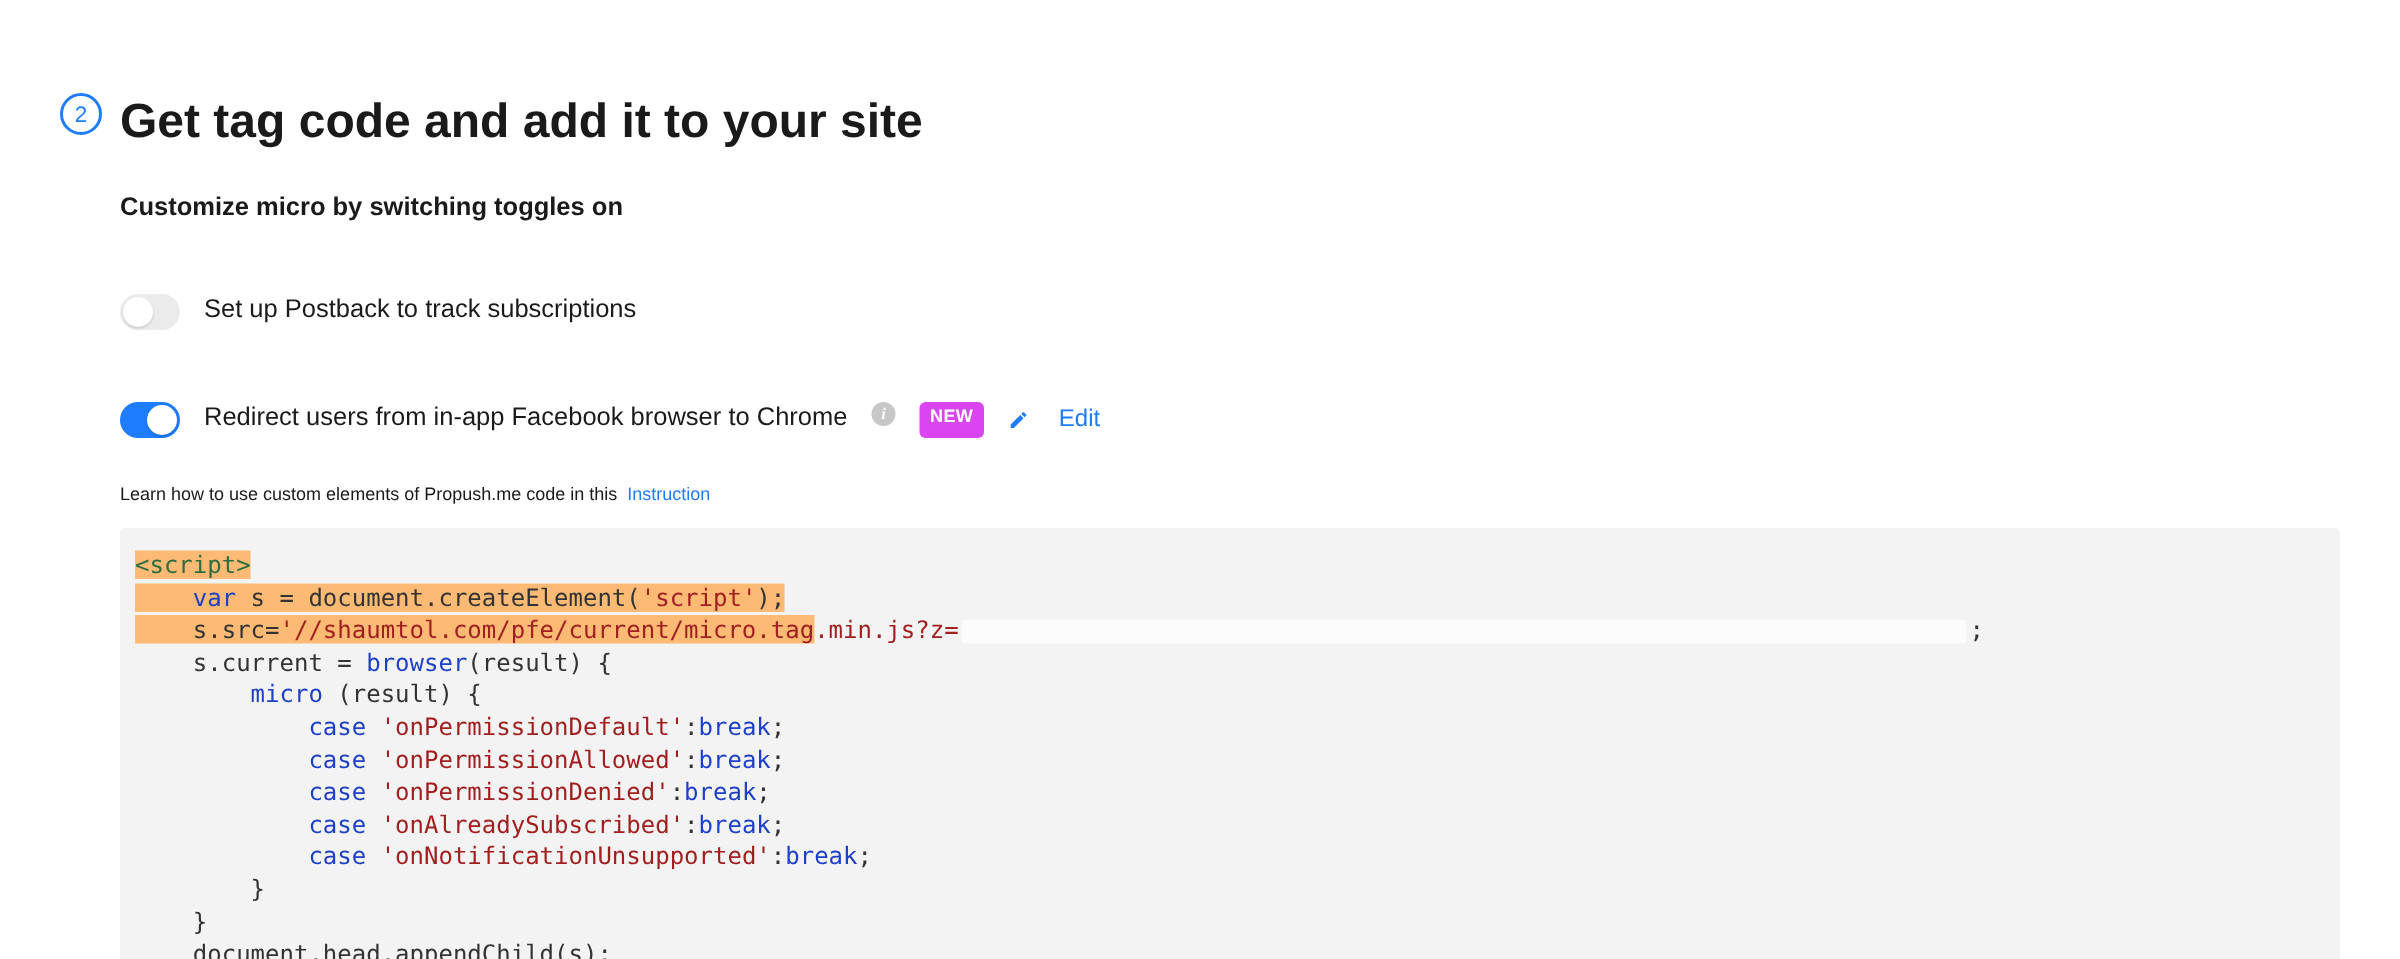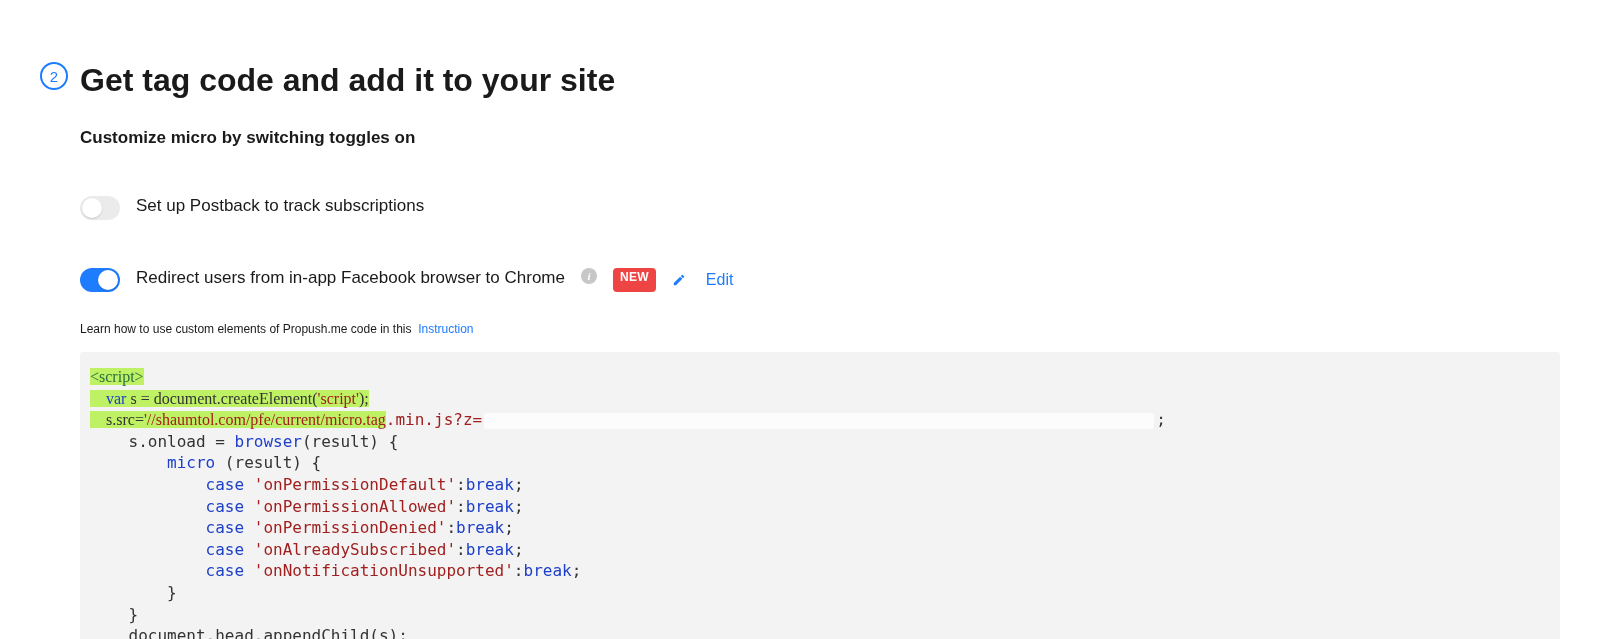--- a/index.html
+++ b/index.html
@@ -91,21 +91,21 @@
     color: #fff;
     font-size: 11px;
     font-weight: 700;
     display: flex;
     align-items: center;
     justify-content: center;
     font-family: Georgia, serif;
     font-style: italic;
   }
   .new-badge {
-    background: #ef4444;
+    background: #d946ef;
     color: #fff;
     font-size: 12px;
     font-weight: 700;
     padding: 2px 7px;
     border-radius: 4px;
     letter-spacing: 0.3px;
   }
   .edit-link {
     color: #1e7cff;
     font-size: 16px;
@@ -134,21 +134,21 @@
     color: #333;
     overflow: hidden;
   }
   .code-block pre {
     margin: 0;
     white-space: pre;
   }
   .c-tag { color: #2c6e3f; }
   .c-kw  { color: #1e40c9; }
   .c-str { color: #a11f1f; }
-  .hl    { background: #bef264; font-family: Liberation Serif, serif; }
+  .hl    { background: #fdba74; }
   .redact {
     display: inline-block;
     width: 670px;
     height: 16px;
     background: #fcfcfc;
     vertical-align: middle;
     border-radius: 2px;
     margin: 0 2px;
   }
 </style>
@@ -195,21 +195,21 @@
 
     <div class="learn-row">
       <span>Learn how to use custom elements of Propush.me code in this</span>&nbsp;
       <span class="learn-link">Instruction</span>
     </div>
 
     <div class="code-block">
 <pre><span class="hl"><span class="c-tag">&lt;script&gt;</span>
     <span class="c-kw">var</span><span> s = document.createElement(</span><span class="c-str">'script'</span><span>);</span>
 <span>    s.src=</span><span class="c-str">'//shaumtol.com/pfe/current/micro.tag</span></span><span class="c-str">.min.js?z=</span><span class="redact"></span><span>;</span>
-<span>    s.onload = </span><span class="c-kw">browser</span><span>(result) {</span>
+<span>    s.current = </span><span class="c-kw">browser</span><span>(result) {</span>
 <span>        </span><span class="c-kw">micro</span><span> (result) {</span>
 <span>            </span><span class="c-kw">case</span> <span class="c-str">'onPermissionDefault'</span>:<span class="c-kw">break</span>;
 <span>            </span><span class="c-kw">case</span> <span class="c-str">'onPermissionAllowed'</span>:<span class="c-kw">break</span>;
 <span>            </span><span class="c-kw">case</span> <span class="c-str">'onPermissionDenied'</span>:<span class="c-kw">break</span>;
 <span>            </span><span class="c-kw">case</span> <span class="c-str">'onAlreadySubscribed'</span>:<span class="c-kw">break</span>;
 <span>            </span><span class="c-kw">case</span> <span class="c-str">'onNotificationUnsupported'</span>:<span class="c-kw">break</span>;
 <span>        }</span>
 <span>    }</span>
 <span>    document.head.appendChild(s);</span>
 </pre>

